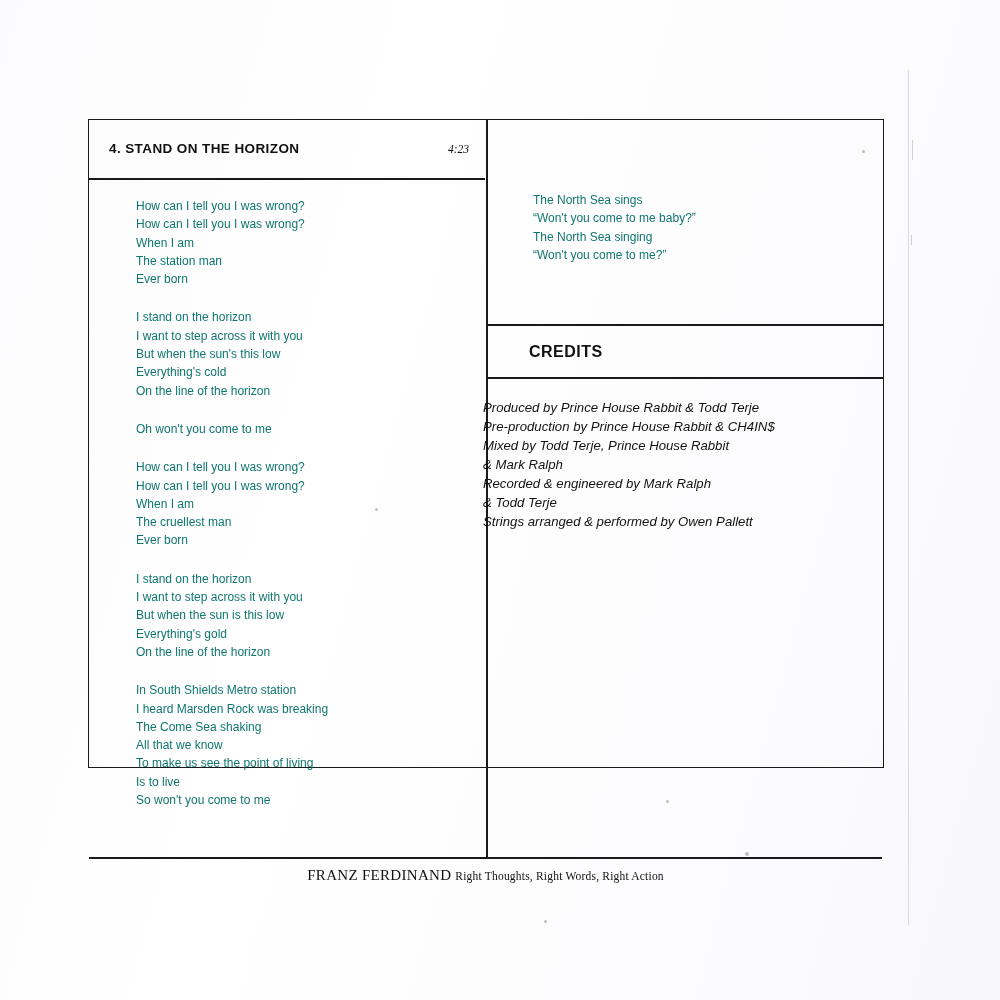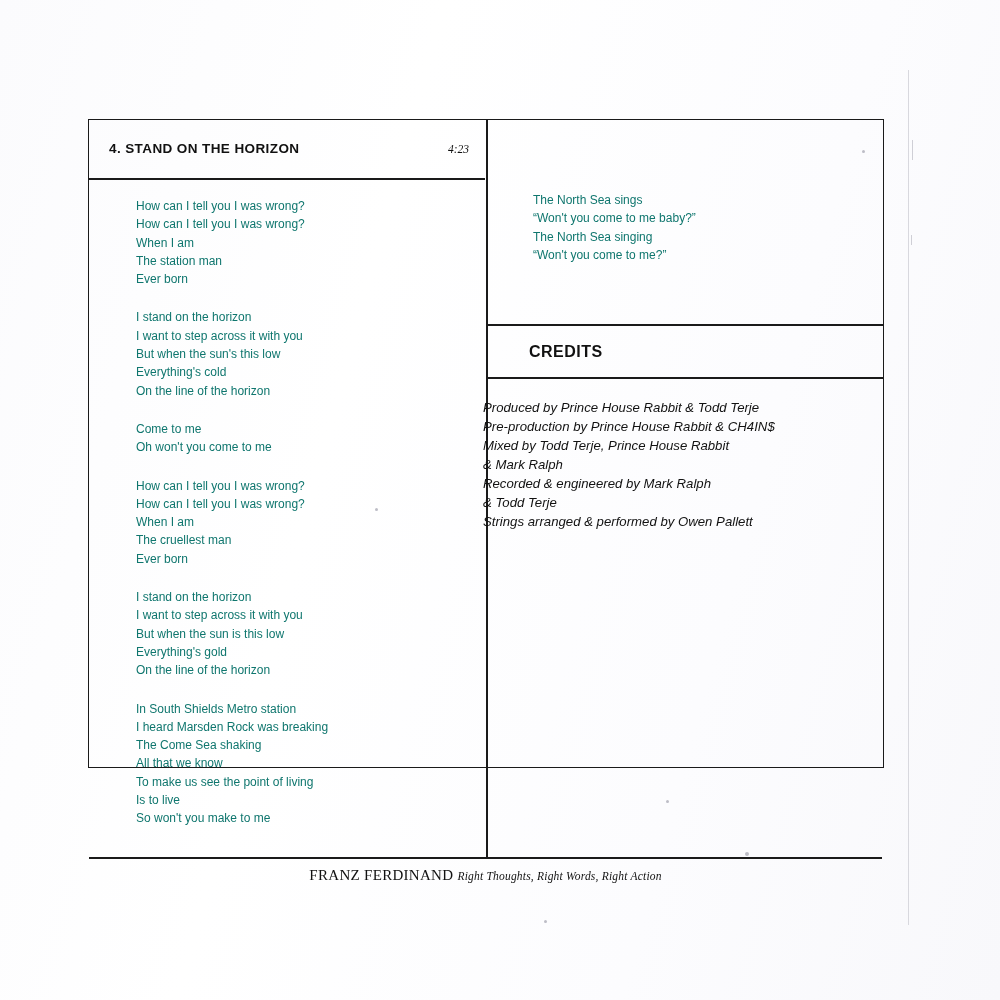--- a/index.html
+++ b/index.html
@@ -198,21 +198,20 @@
   .footer-artist {
     font-size: 15px;
     font-family: Liberation Serif, serif;
     color: #111;
     letter-spacing: 0.3px;
     text-align: right;
   }
   .footer-album {
     font-size: 11.5px;
     font-family: "Liberation Serif", serif;
-    font-style: italic;
     color: #111;
     letter-spacing: 0.2px;
   }
 
   
   .speck {
     position: absolute;
     background: #bdbdc6;
     border-radius: 50%;
   }
@@ -255,21 +254,20 @@
         <div class="line">Ever born</div>
       </div>
       <div class="stanza">
         <div class="line">I stand on the horizon</div>
         <div class="line">I want to step across it with you</div>
         <div class="line">But when the sun's this low</div>
         <div class="line">Everything's cold</div>
         <div class="line">On the line of the horizon</div>
       </div>
       <div class="stanza">
-        <div class="line">Come to me</div>
         <div class="line">Oh won't you come to me</div>
       </div>
       <div class="stanza">
         <div class="line">How can I tell you I was wrong?</div>
         <div class="line">How can I tell you I was wrong?</div>
         <div class="line">When I am</div>
         <div class="line">The cruellest man</div>
         <div class="line">Ever born</div>
       </div>
       <div class="stanza">
@@ -279,21 +277,21 @@
         <div class="line">Everything's gold</div>
         <div class="line">On the line of the horizon</div>
       </div>
       <div class="stanza">
         <div class="line">In South Shields Metro station</div>
         <div class="line">I heard Marsden Rock was breaking</div>
         <div class="line">The Come Sea shaking</div>
         <div class="line">All that we know</div>
         <div class="line">To make us see the point of living</div>
         <div class="line">Is to live</div>
-        <div class="line">So won't you make to me</div>
+        <div class="line">So won't you come to me</div>
       </div>
     </div>
 
     <div class="lyrics-right">
       <div class="stanza">
         <div class="line">The North Sea sings</div>
         <div class="line">“Won't you come to me baby?”</div>
         <div class="line">The North Sea singing</div>
         <div class="line">“Won't you come to me?”</div>
       </div>

